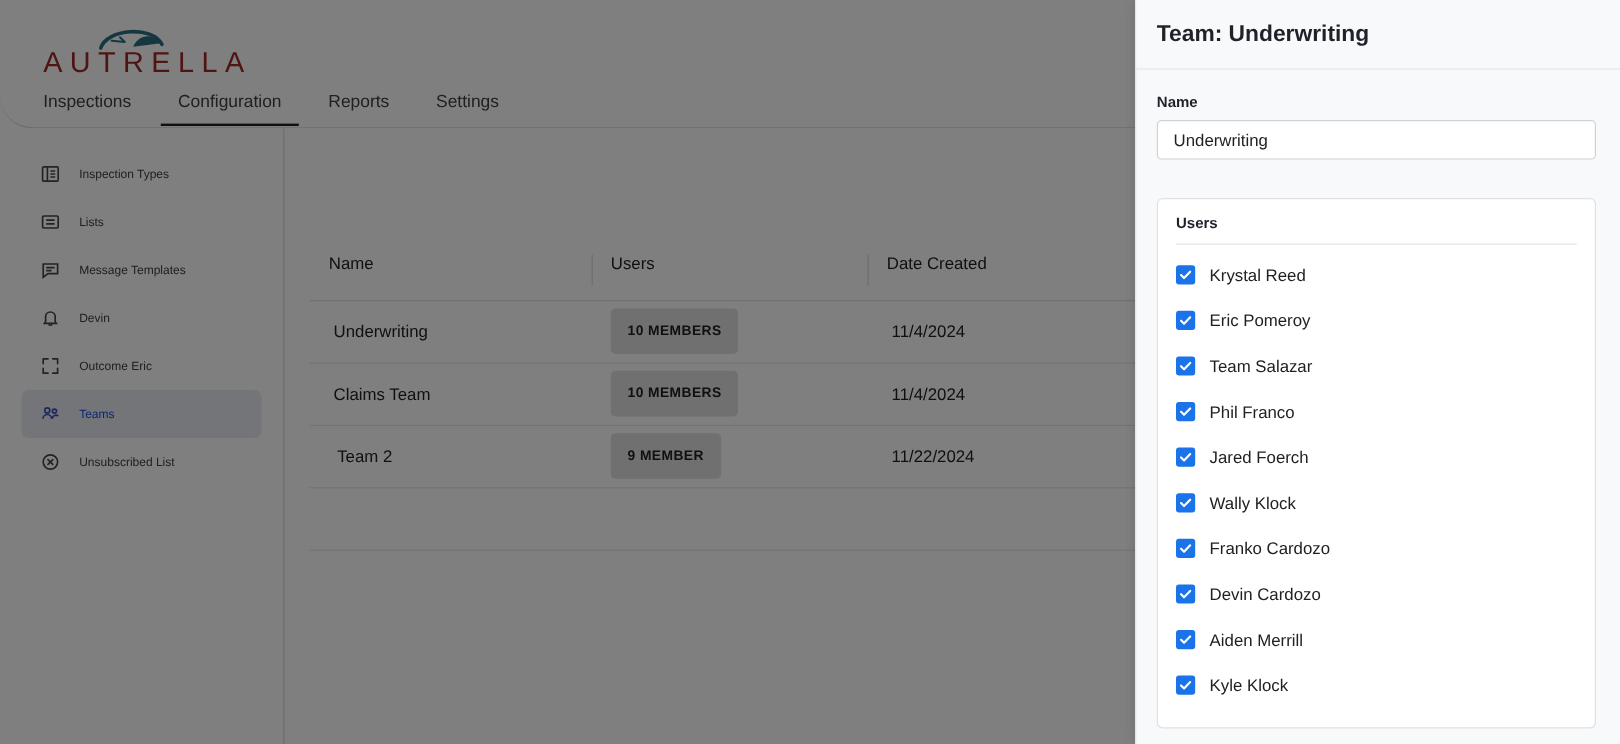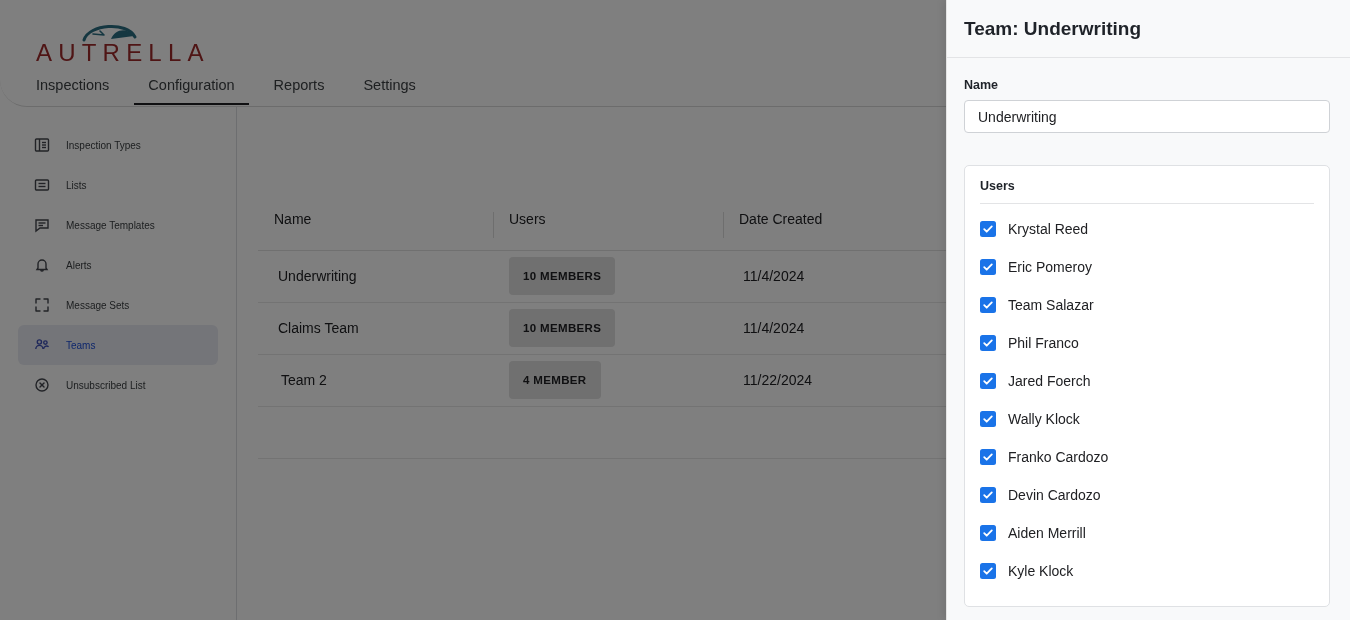--- a/index.html
+++ b/index.html
@@ -220,33 +220,33 @@
         <span>Message Templates</span>
       </div>
 
       <div class="side-item">
         <span class="side-icon">
           <svg width="16" height="16" viewBox="0 0 16 16">
               <path d="M4 11 V7 a4 4 0 0 1 8 0 v4 l1 1.5 H3 z"></path>
               <path d="M6.6 13.2 a1.6 1.6 0 0 0 2.8 0"></path>
             </svg>
         </span>
-        <span>Alerts</span>
+        <span>Devin</span>
       </div>
 
       <div class="side-item">
         <span class="side-icon">
           <svg width="16" height="16" viewBox="0 0 16 16" stroke-linecap="round" stroke-linejoin="round">
               <polyline points="2,6 2,2 6,2"></polyline>
               <polyline points="10,2 14,2 14,6"></polyline>
               <polyline points="14,10 14,14 10,14"></polyline>
               <polyline points="6,14 2,14 2,10"></polyline>
             </svg>
         </span>
-        <span>Message Sets</span>
+        <span>Outcome Eric</span>
       </div>
 
       <div class="side-item active">
         <span class="side-icon">
           <svg width="16" height="16" viewBox="0 0 16 16">
               <circle cx="5.4" cy="5" r="2.1"></circle>
               <path d="M1.8 12 a3.6 3.6 0 0 1 7.2 0"></path>
               <circle cx="11.4" cy="5.6" r="1.7"></circle>
               <path d="M9.6 12 a3 3 0 0 1 5 -2.2"></path>
             </svg>
@@ -293,21 +293,21 @@
             <tr>
               <td>Claims Team</td>
               <td class="cell-users">
                 <span class="badge">10 MEMBERS</span>
               </td>
               <td>11/4/2024</td>
             </tr>
             <tr>
               <td class="indent">Team 2</td>
               <td class="cell-users">
-                <span class="badge">4 MEMBER</span>
+                <span class="badge">9 MEMBER</span>
               </td>
               <td>11/22/2024</td>
             </tr>
             <tr class="empty">
               <td></td>
               <td></td>
               <td></td>
             </tr>
           </tbody>
         </table>

